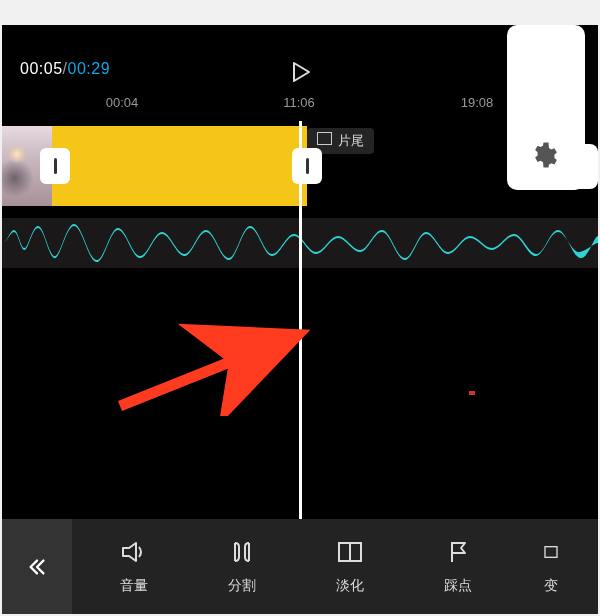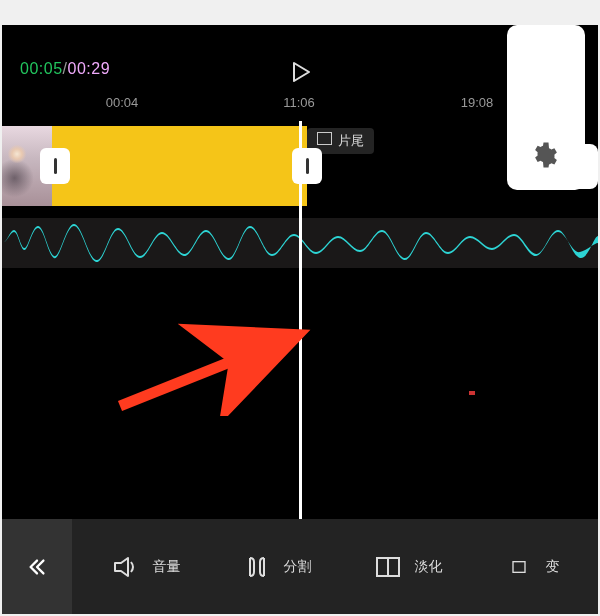--- a/index.html
+++ b/index.html
@@ -27,23 +27,23 @@
     height: 65px;
     padding: 0 18px;
     display: flex;
     align-items: flex-start;
     padding-top: 35px;
   }
   .time-display {
     font-size: 16px;
     letter-spacing: 0.5px;
   }
-  .time-current { color: #22c55e; }
+  .time-current { color: #ffffff; }
   .time-sep { color: #999; }
-  .time-total { color: #f0abfc; }
+  .time-total { color: #0ea5e9; }
   .play-btn {
     position: absolute;
     left: 50%;
     top: 35px;
     transform: translateX(-50%);
     width: 24px;
     height: 24px;
     cursor: pointer;
   }
   .play-btn svg { width: 100%; height: 100%; }
@@ -229,20 +229,21 @@
     font-size: 24px;
   }
   .tool-items {
     flex: 1;
     display: flex;
     justify-content: space-around;
     padding: 0 8px;
   }
   .tool-item {
     display: flex;
+    flex-direction: column;
     align-items: center;
     gap: 12px;
     color: #ddd;
     font-size: 14px;
     cursor: pointer;
     min-width: 60px;
   }
   .tool-icon {
     width: 30px;
     height: 26px;
@@ -346,20 +347,28 @@
       </div>
       <div class="tool-item">
         <div class="tool-icon">
           <svg width="30" height="26" viewBox="0 0 30 26">
               <rect x="4" y="4" width="22" height="18" stroke="#ddd" stroke-width="2" fill="none"></rect>
               <line x1="15" y1="4" x2="15" y2="22" stroke="#ddd" stroke-width="2"></line>
             </svg>
         </div>
         <span>淡化</span>
       </div>
+      <div class="tool-item">
+        <div class="tool-icon">
+          <svg width="30" height="26" viewBox="0 0 30 26">
+              <path d="M9 3 L9 23 M9 4 L22 4 L18 9 L22 14 L9 14" stroke="#ddd" stroke-width="2" fill="none" stroke-linejoin="round"></path>
+            </svg>
+        </div>
+        <span>踩点</span>
+      </div>
       <div class="tool-item partial-item">
         <div class="tool-icon">
           <svg width="20" height="26" viewBox="0 0 30 26">
               <rect x="6" y="5" width="18" height="16" stroke="#ddd" stroke-width="2" fill="none"></rect>
             </svg>
         </div>
         <span>变</span>
       </div>
     </div>
   </div>

